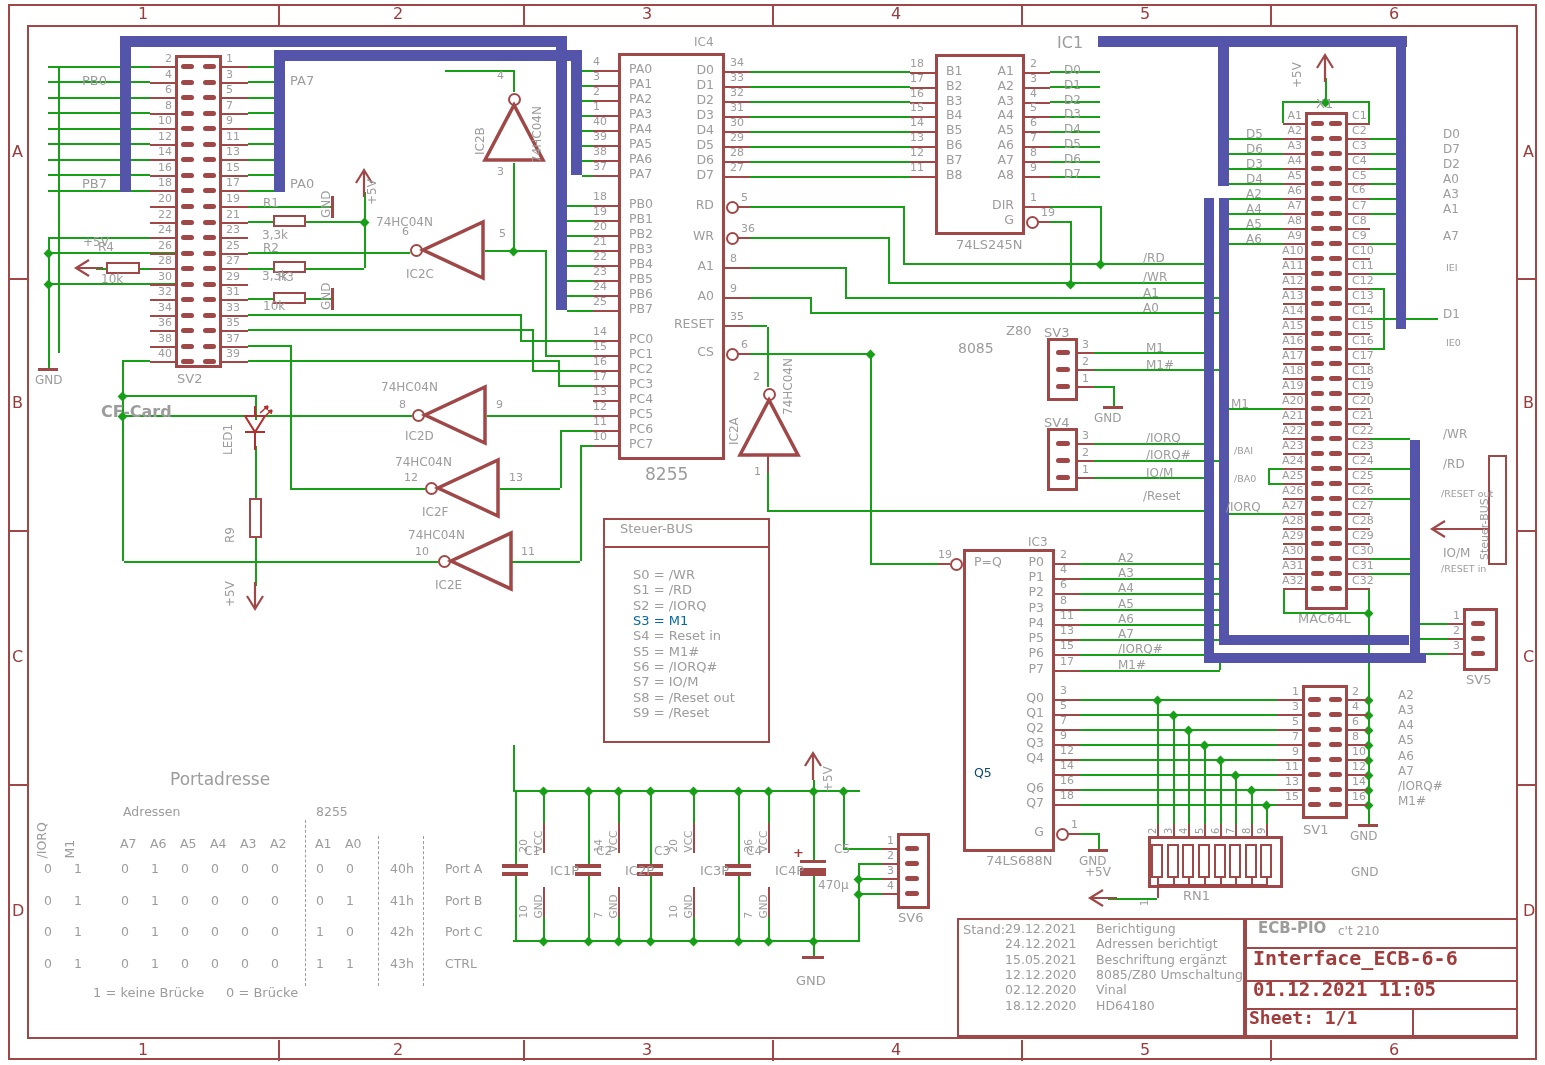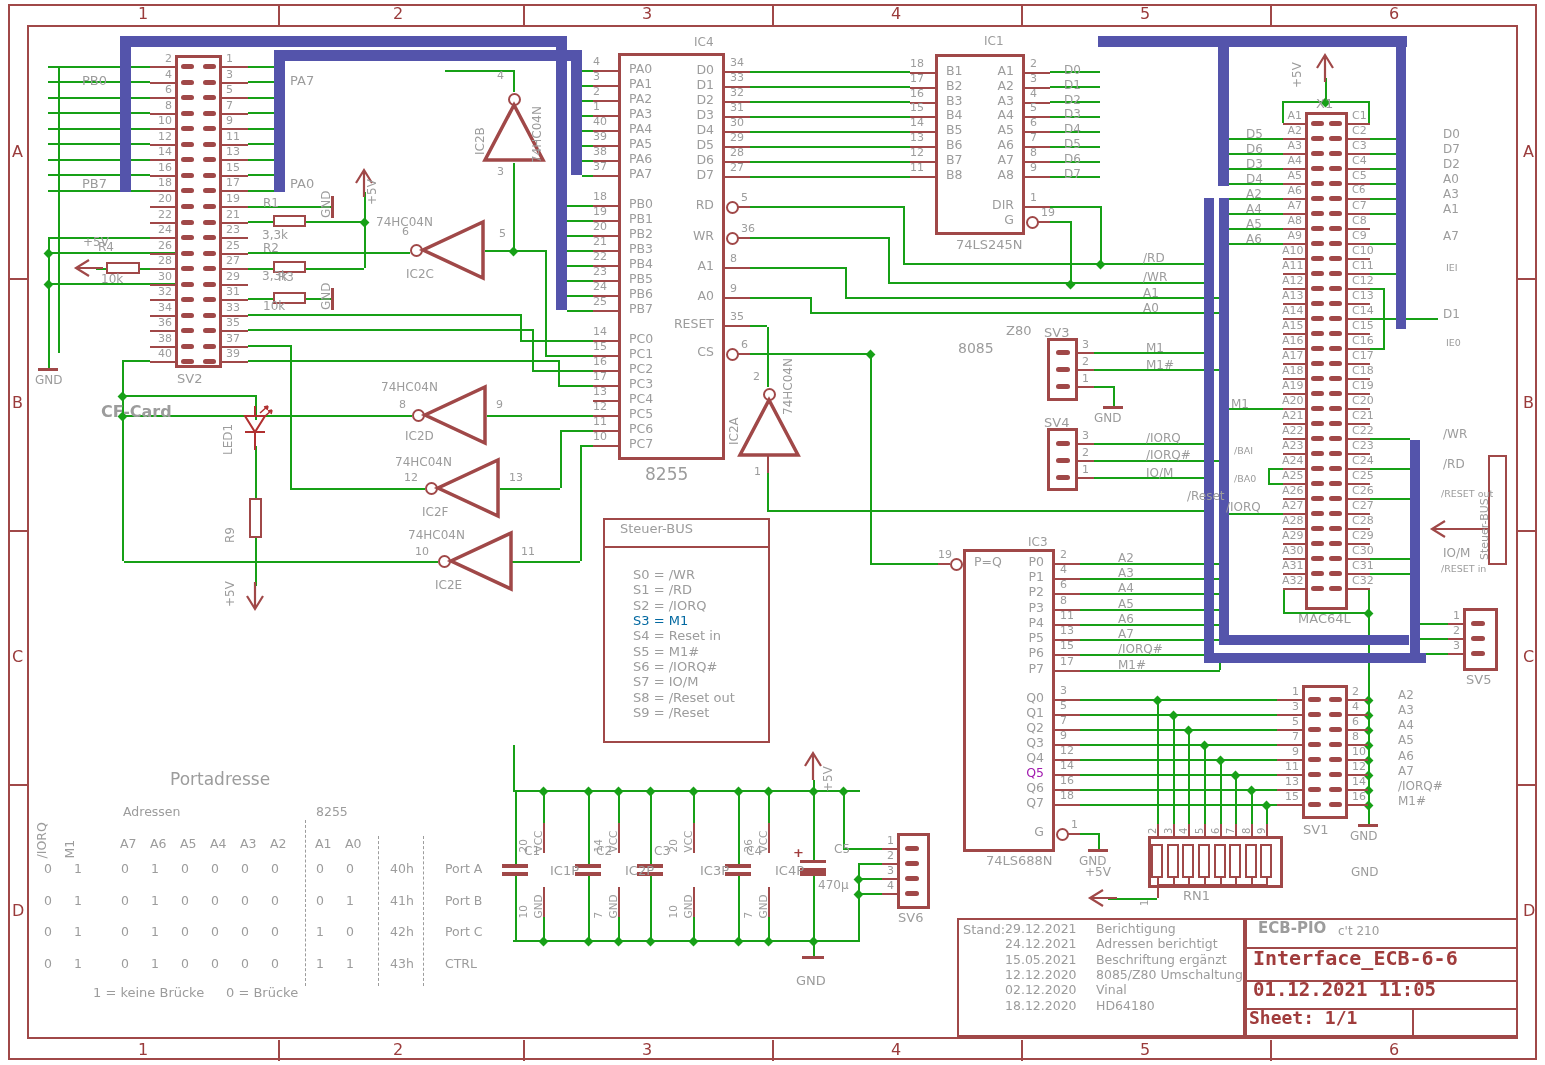--- a/index.html
+++ b/index.html
@@ -968,21 +968,21 @@
     <div class="tx" style="left: 730px; top: 283px; font-size: 11px; color: rgb(156, 156, 156);">9</div>
     <div class="tx" style="left: 644px; top: 290px; font-size: 12.5px; color: rgb(156, 156, 156); width: 70px; text-align: right;">A0</div>
     <div class="abs" style="left: 725px; top: 325px; width: 25px; height: 2px; background: rgb(160, 72, 72);"></div>
     <div class="tx" style="left: 730px; top: 311px; font-size: 11px; color: rgb(156, 156, 156);">35</div>
     <div class="tx" style="left: 644px; top: 318px; font-size: 12.5px; color: rgb(156, 156, 156); width: 70px; text-align: right;">RESET</div>
     <div class="abs" style="left: 738px; top: 353px; width: 12px; height: 2px; background: rgb(160, 72, 72);"></div>
     <div class="abs" style="left: 726px; top: 348px; width: 9px; height: 9px; border: 2px solid rgb(160, 72, 72); border-radius: 50%; background: rgb(255, 255, 255);"></div>
     <div class="tx" style="left: 741px; top: 339px; font-size: 11px; color: rgb(156, 156, 156);">6</div>
     <div class="tx" style="left: 644px; top: 346px; font-size: 12.5px; color: rgb(156, 156, 156); width: 70px; text-align: right;">CS</div>
     <div class="abs" style="left: 935px; top: 54px; width: 84px; height: 175px; border: 3px solid rgb(160, 72, 72); background: transparent;"></div>
-    <div class="tx" style="left: 984px; top: 35px; font-size: 12px; color: rgb(156, 156, 156);">IC1</div>
+    <div class="tx" style="left: 1057px; top: 35px; font-size: 16px; color: rgb(156, 156, 156);">IC1</div>
     <div class="tx" style="left: 956px; top: 238px; font-size: 13px; color: rgb(156, 156, 156);">74LS245N</div>
     <div class="abs" style="left: 910px; top: 72px; width: 25px; height: 2px; background: rgb(160, 72, 72);"></div>
     <div class="tx" style="left: 910px; top: 58px; font-size: 11px; color: rgb(156, 156, 156);">18</div>
     <div class="tx" style="left: 946px; top: 65px; font-size: 12.5px; color: rgb(156, 156, 156);">B1</div>
     <div class="abs" style="left: 910px; top: 87px; width: 25px; height: 2px; background: rgb(160, 72, 72);"></div>
     <div class="tx" style="left: 910px; top: 73px; font-size: 11px; color: rgb(156, 156, 156);">17</div>
     <div class="tx" style="left: 946px; top: 80px; font-size: 12.5px; color: rgb(156, 156, 156);">B2</div>
     <div class="abs" style="left: 910px; top: 102px; width: 25px; height: 2px; background: rgb(160, 72, 72);"></div>
     <div class="tx" style="left: 910px; top: 88px; font-size: 11px; color: rgb(156, 156, 156);">16</div>
     <div class="tx" style="left: 946px; top: 95px; font-size: 12.5px; color: rgb(156, 156, 156);">B3</div>
@@ -1073,21 +1073,21 @@
     <div class="tx" style="left: 1060px; top: 715px; font-size: 11px; color: rgb(156, 156, 156);">7</div>
     <div class="tx" style="left: 974px; top: 722px; font-size: 12.5px; color: rgb(156, 156, 156); width: 70px; text-align: right;">Q2</div>
     <div class="abs" style="left: 1055px; top: 744px; width: 25px; height: 2px; background: rgb(160, 72, 72);"></div>
     <div class="tx" style="left: 1060px; top: 730px; font-size: 11px; color: rgb(156, 156, 156);">9</div>
     <div class="tx" style="left: 974px; top: 737px; font-size: 12.5px; color: rgb(156, 156, 156); width: 70px; text-align: right;">Q3</div>
     <div class="abs" style="left: 1055px; top: 759px; width: 25px; height: 2px; background: rgb(160, 72, 72);"></div>
     <div class="tx" style="left: 1060px; top: 745px; font-size: 11px; color: rgb(156, 156, 156);">12</div>
     <div class="tx" style="left: 974px; top: 752px; font-size: 12.5px; color: rgb(156, 156, 156); width: 70px; text-align: right;">Q4</div>
     <div class="abs" style="left: 1055px; top: 774px; width: 25px; height: 2px; background: rgb(160, 72, 72);"></div>
     <div class="tx" style="left: 1060px; top: 760px; font-size: 11px; color: rgb(156, 156, 156);">14</div>
-    <div class="tx" style="left: 974px; top: 767px; font-size: 12.5px; color: #a21caf; width: 70px; text-align: right;">Q5</div>
+    <div class="tx" style="left: 974px; top: 767px; font-size: 12.5px; color: #0c4a6e; width: 70px; text-align: left;">Q5</div>
     <div class="abs" style="left: 1055px; top: 789px; width: 25px; height: 2px; background: rgb(160, 72, 72);"></div>
     <div class="tx" style="left: 1060px; top: 775px; font-size: 11px; color: rgb(156, 156, 156);">16</div>
     <div class="tx" style="left: 974px; top: 782px; font-size: 12.5px; color: rgb(156, 156, 156); width: 70px; text-align: right;">Q6</div>
     <div class="abs" style="left: 1055px; top: 804px; width: 25px; height: 2px; background: rgb(160, 72, 72);"></div>
     <div class="tx" style="left: 1060px; top: 790px; font-size: 11px; color: rgb(156, 156, 156);">18</div>
     <div class="tx" style="left: 974px; top: 797px; font-size: 12.5px; color: rgb(156, 156, 156); width: 70px; text-align: right;">Q7</div>
     <div class="abs" style="left: 1068px; top: 833px; width: 12px; height: 2px; background: rgb(160, 72, 72);"></div>
     <div class="abs" style="left: 1056px; top: 828px; width: 9px; height: 9px; border: 2px solid rgb(160, 72, 72); border-radius: 50%; background: rgb(255, 255, 255);"></div>
     <div class="tx" style="left: 1071px; top: 819px; font-size: 11px; color: rgb(156, 156, 156);">1</div>
     <div class="tx" style="left: 974px; top: 826px; font-size: 12.5px; color: rgb(156, 156, 156); width: 70px; text-align: right;">G</div>
@@ -1137,21 +1137,21 @@
     <div class="tx" style="left: 1143px; top: 271px; font-size: 12px; color: rgb(156, 156, 156);">/WR</div>
     <div class="tx" style="left: 1143px; top: 287px; font-size: 12px; color: rgb(156, 156, 156);">A1</div>
     <div class="tx" style="left: 1143px; top: 302px; font-size: 12px; color: rgb(156, 156, 156);">A0</div>
     <div class="tx" style="left: 1006px; top: 324px; font-size: 13px; color: rgb(156, 156, 156);">Z80</div>
     <div class="tx" style="left: 958px; top: 341px; font-size: 14px; color: rgb(156, 156, 156);">8085</div>
     <div class="tx" style="left: 1146px; top: 342px; font-size: 12px; color: rgb(156, 156, 156);">M1</div>
     <div class="tx" style="left: 1146px; top: 359px; font-size: 12px; color: rgb(156, 156, 156);">M1#</div>
     <div class="tx" style="left: 1146px; top: 432px; font-size: 12px; color: rgb(156, 156, 156);">/IORQ</div>
     <div class="tx" style="left: 1146px; top: 449px; font-size: 12px; color: rgb(156, 156, 156);">/IORQ#</div>
     <div class="tx" style="left: 1146px; top: 467px; font-size: 12px; color: rgb(156, 156, 156);">IO/M</div>
-    <div class="tx" style="left: 1143px; top: 490px; font-size: 12px; color: rgb(156, 156, 156); margin-left: 44px;">/Reset</div>
+    <div class="tx" style="left: 1143px; top: 490px; font-size: 12px; color: rgb(156, 156, 156);">/Reset</div>
     <div class="tx" style="left: 1094px; top: 412px; font-size: 12px; color: rgb(156, 156, 156);">GND</div>
     <div class="tx" style="left: 35px; top: 374px; font-size: 12px; color: rgb(156, 156, 156);">GND</div>
     <div class="tx" style="left: 1079px; top: 855px; font-size: 12px; color: rgb(156, 156, 156);">GND</div>
     <div class="tx" style="left: 1085px; top: 866px; font-size: 12px; color: rgb(156, 156, 156);">+5V</div>
     <div class="tx" style="left: 1350px; top: 830px; font-size: 12px; color: rgb(156, 156, 156);">GND</div>
     <div class="tx" style="left: 1351px; top: 866px; font-size: 12px; color: rgb(156, 156, 156);">GND</div>
     <div class="tx" style="left: 796px; top: 974px; font-size: 13px; color: rgb(156, 156, 156);">GND</div>
     <div class="tx" style="left: 1118px; top: 552px; font-size: 12px; color: rgb(156, 156, 156);">A2</div>
     <div class="tx" style="left: 1118px; top: 567px; font-size: 12px; color: rgb(156, 156, 156);">A3</div>
     <div class="tx" style="left: 1118px; top: 582px; font-size: 12px; color: rgb(156, 156, 156);">A4</div>

